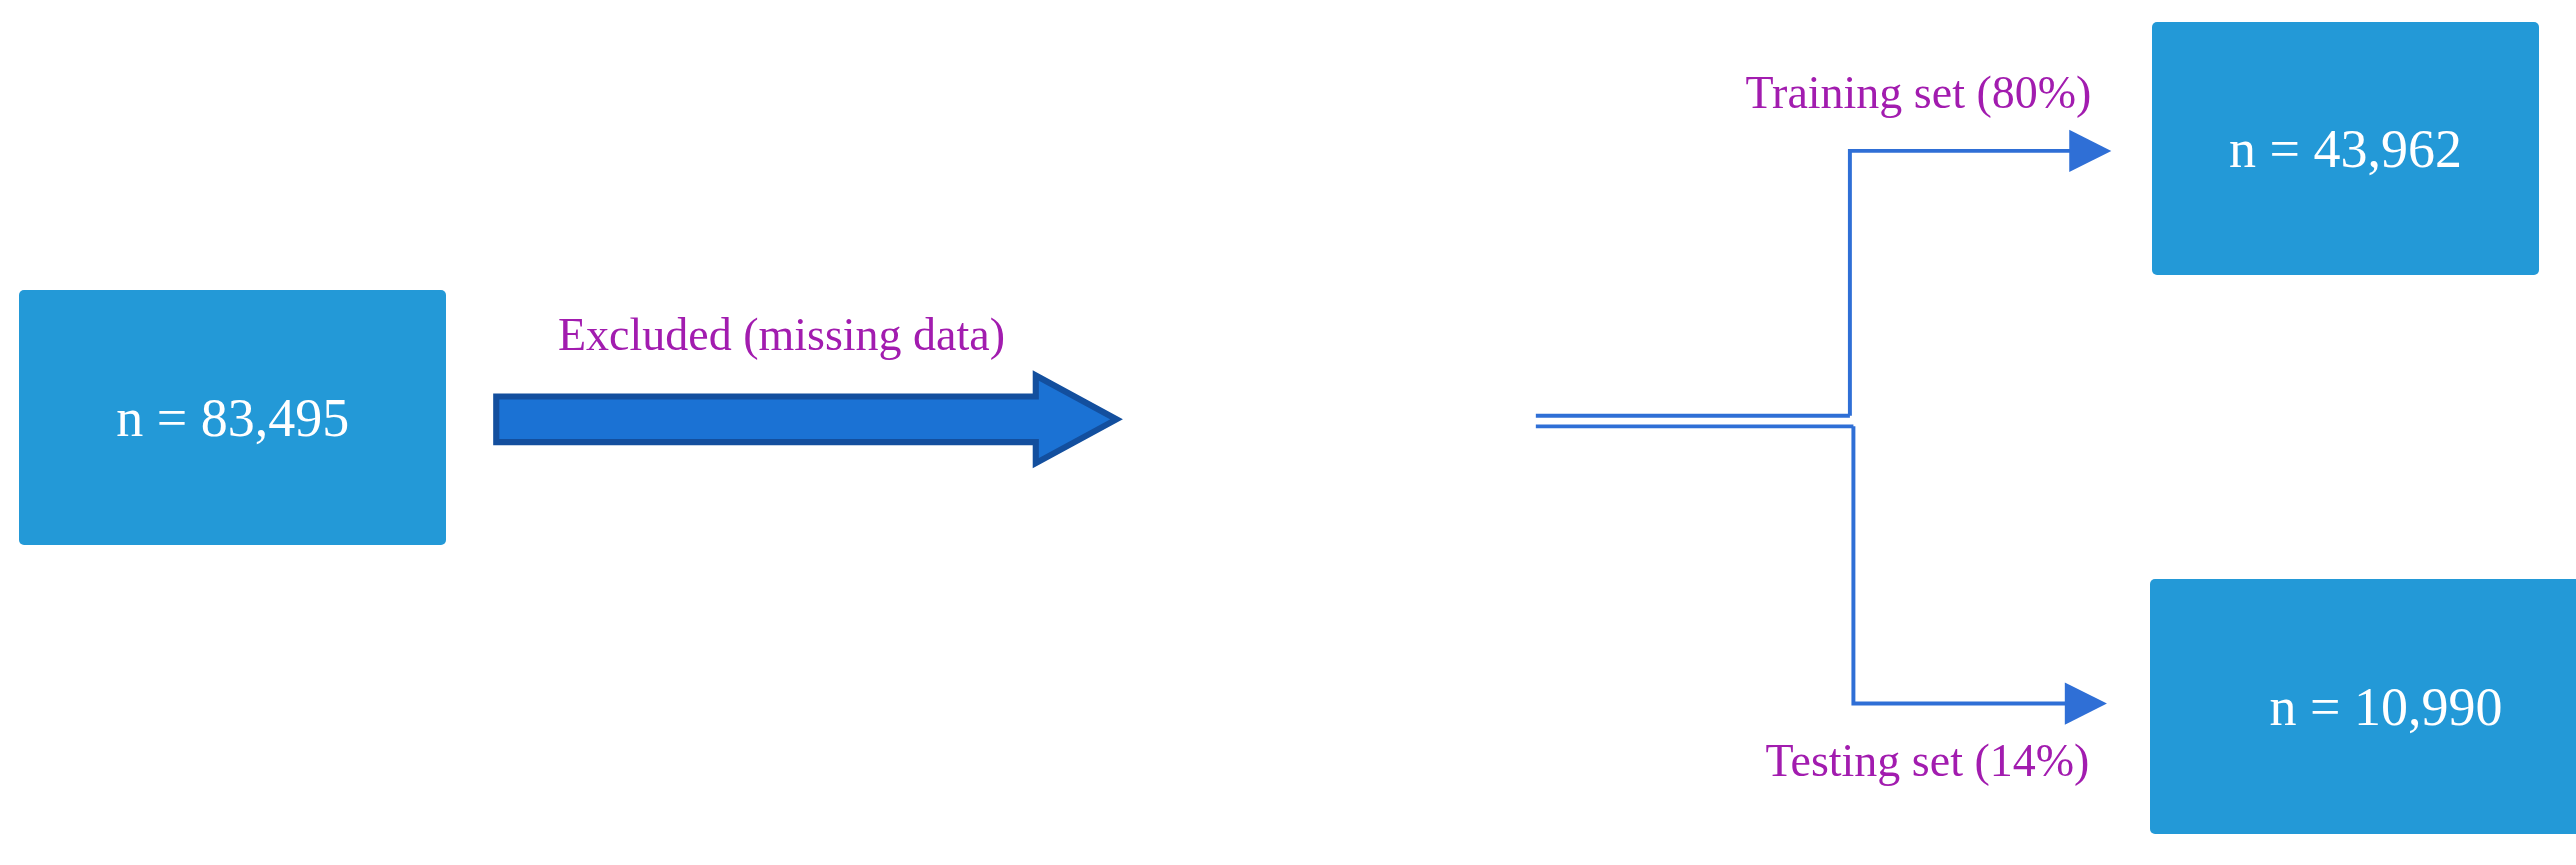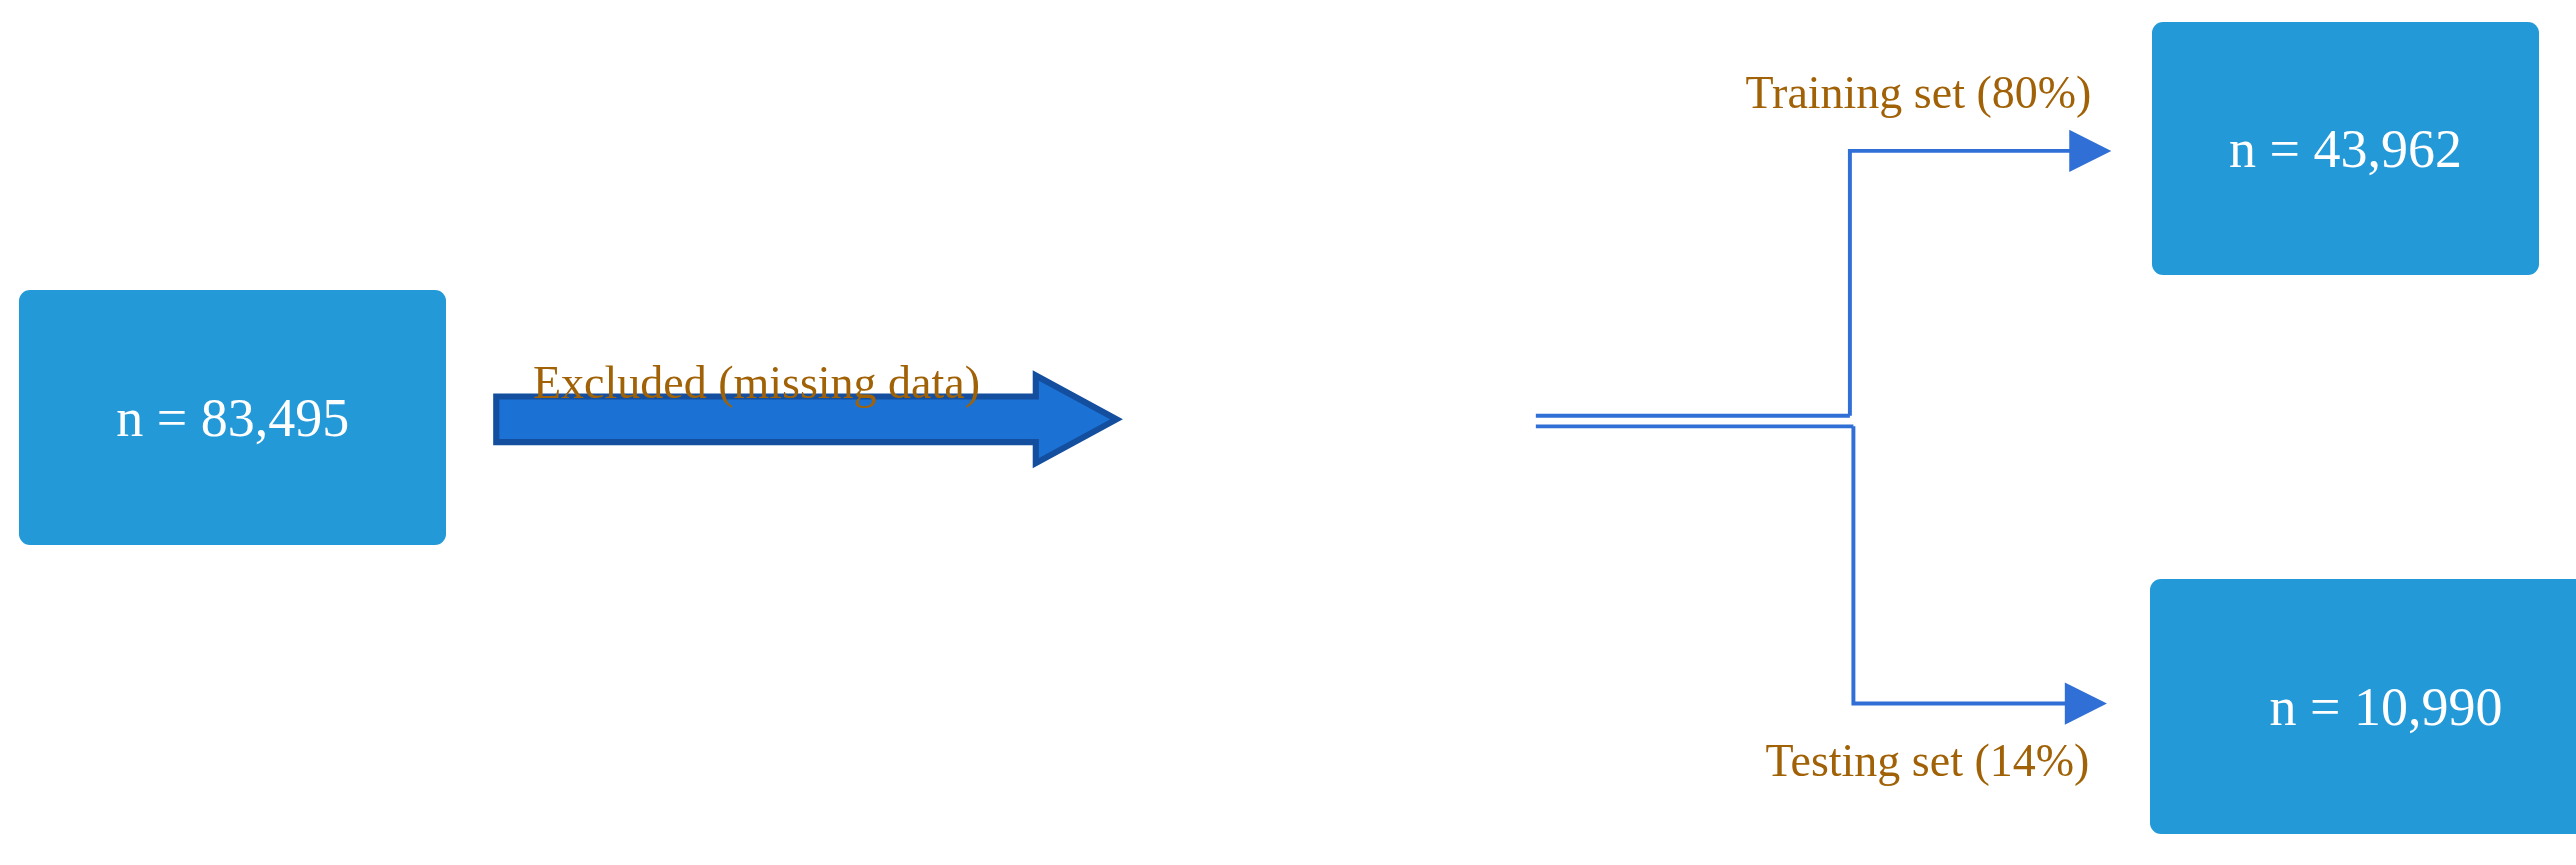--- a/index.html
+++ b/index.html
@@ -12,41 +12,41 @@
     font-family: "Liberation Serif", "DejaVu Serif", serif;
   }
   .connector-layer {
     position: absolute;
     left: 0; top: 0;
     width: 2576px; height: 865px;
   }
   .node {
     position: absolute;
     background: #2399D7;
-    border-radius: 11px;
+    border-radius: 5px;
     display: flex;
     align-items: center;
     justify-content: center;
     color: #ffffff;
     font-size: 54px;
     white-space: nowrap;
   }
   #node-initial   { left: 19.3px;   top: 290px; width: 427px; height: 255px; }
   #node-included  { left: 1152px; top: 290px; width: 341px; height: 256px; }
   #node-training  { left: 2152px; top: 22px;  width: 387px; height: 253px; }
   #node-testing   { left: 2150px; top: 579px; width: 472px; height: 255px; }
   .edge-label {
     position: absolute;
-    color: #a16207;
+    color: #a21caf;
     font-size: 46px;
     text-align: center;
     white-space: nowrap;
     line-height: 1.15;
   }
-  #label-excluded { left: 488px;  top: 309px; width: 537px; margin-top: 48px; }
+  #label-excluded { left: 513px;  top: 309px; width: 537px; }
   #label-training { left: 1720px; top: 67px;  width: 397px; }
   #label-testing  { left: 1729px; top: 735px; width: 397px; }
 </style>
 </head>
 <body>
 
 <div class="canvas">
 
   <svg class="connector-layer" viewBox="0 0 2935 986" xmlns="http://www.w3.org/2000/svg">
 

